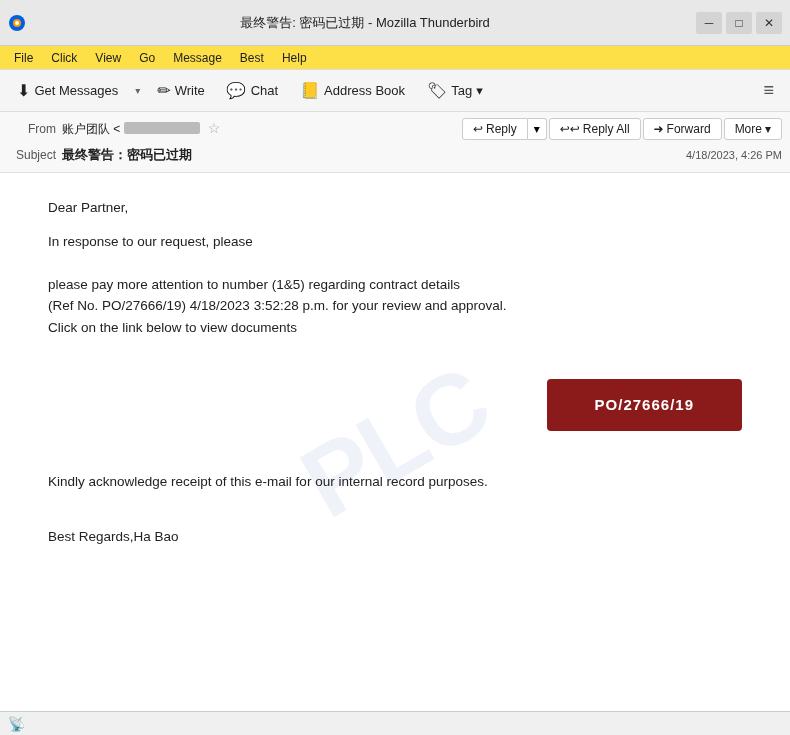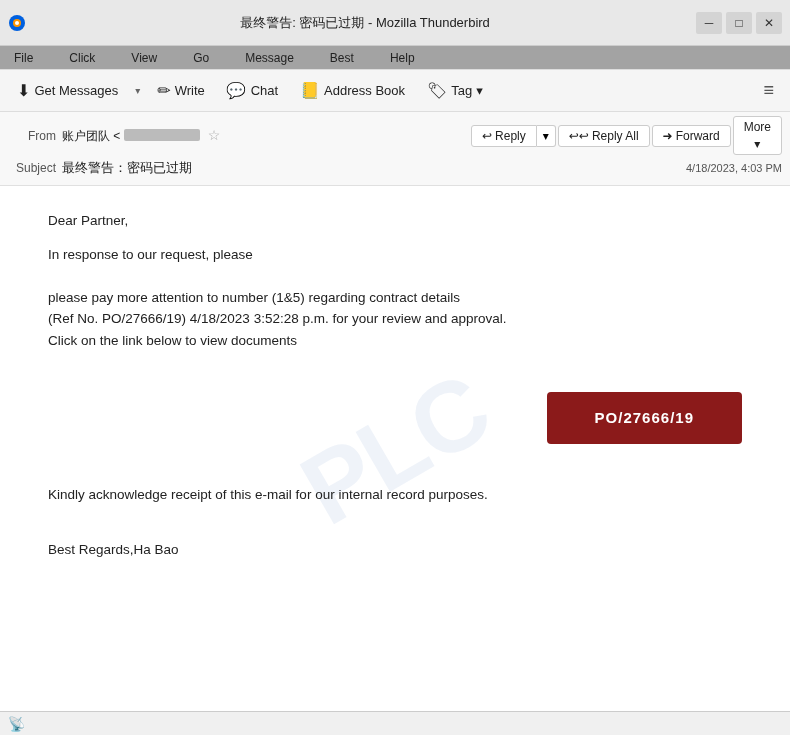--- a/index.html
+++ b/index.html
@@ -48,27 +48,27 @@
       display: flex;
       align-items: center;
       justify-content: center;
       font-size: 12px;
       color: #333;
       border-radius: 2px;
     }
 
     
     .menu-bar {
-      background: #a3a3a3;
+      background: #fde047;
       height: 24px;
       display: flex;
       align-items: center;
       padding: 0 6px;
       border-bottom: 1px solid #ddd;
-      gap: 20px;
+      gap: 2px;
     }
     .menu-item {
       padding: 2px 8px;
       font-size: 12px;
       color: #222;
       cursor: pointer;
       border-radius: 2px;
     }
 
     
@@ -176,21 +176,21 @@
       font-size: 12px;
     }
     .reply-group {
       display: flex;
     }
     .reply-group .reply-btn {
       border-radius: 3px 0 0 3px;
     }
     .subject-row {
       font-size: 13px;
-      font-weight: normal;
+      font-weight: bold;
     }
     .date-text {
       font-size: 11px;
       color: #555;
       white-space: nowrap;
     }
     .star-icon {
       color: #aaa;
       cursor: pointer;
       font-size: 14px;
@@ -344,31 +344,31 @@
         </button>
       </div>
       <button class="reply-btn" style="border-radius:3px;">
         <span>↩↩</span>
         <span>Reply All</span>
       </button>
       <button class="reply-btn" style="border-radius:3px;">
         <span>➜</span>
         <span>Forward</span>
       </button>
-      <button class="reply-btn" style="border-radius:3px;flex-direction:column;">
+      <button class="reply-btn" style="border-radius:3px;">
         <span>More</span>
         <span>▾</span>
       </button>
     </div>
   </div>
 
   <div class="email-header-row">
     <span class="header-label">Subject</span>
     <span class="header-value subject-row">最终警告：密码已过期</span>
-    <span class="date-text">4/18/2023, 4:03 PM</span>
+    <span class="date-text">4/18/2023, 4:26 PM</span>
   </div>
 
 </div>
 
 <div class="email-body-container">
   <div class="watermark">PLC</div>
   <div class="email-body">
     <p>Dear Partner,</p>
     <p>
       <span>In response to our request, please</span><br>

